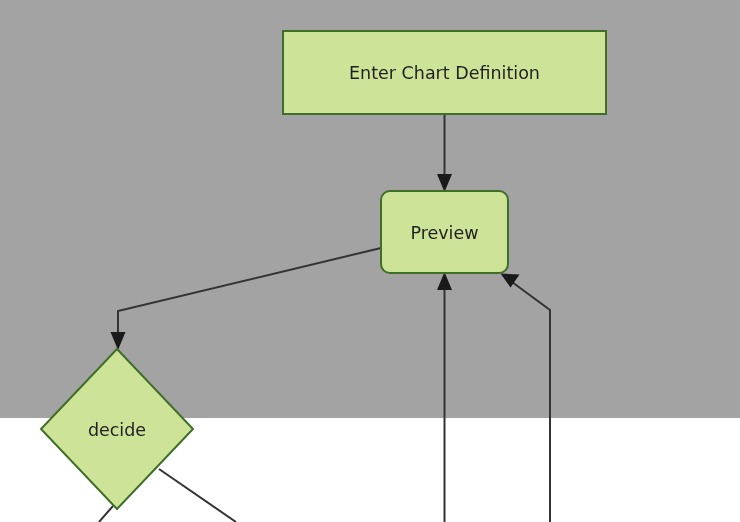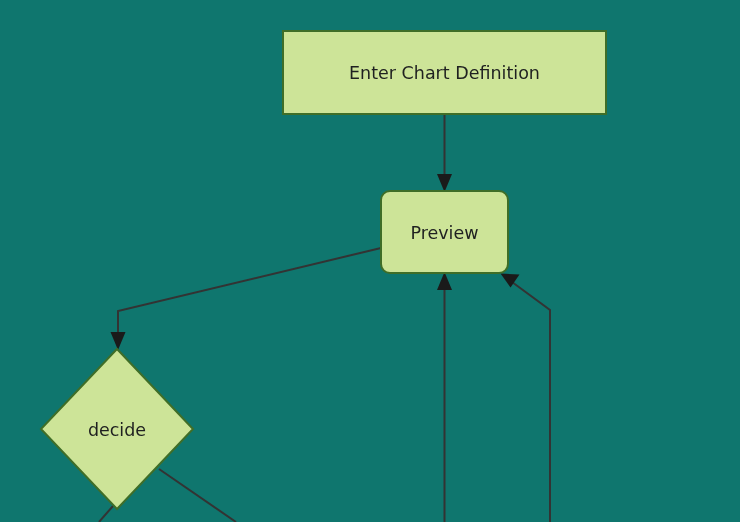--- a/index.html
+++ b/index.html
@@ -9,22 +9,22 @@
   }
   body {
     width: 740px;
     height: 522px;
     overflow: hidden;
     font-family: "DejaVu Sans", "Liberation Sans", sans-serif;
   }
   #flowchart-root {
     position: relative;
     width: 740px;
-    height: 522px;
-    background: #0f766e;
+    height: 418px;
+    background: #a3a3a3;
   }
   #flow-svg {
     position: absolute;
     top: 0;
     left: 0;
     width: 740px;
     height: 522px;
     display: block;
   }
   .node-shape {

